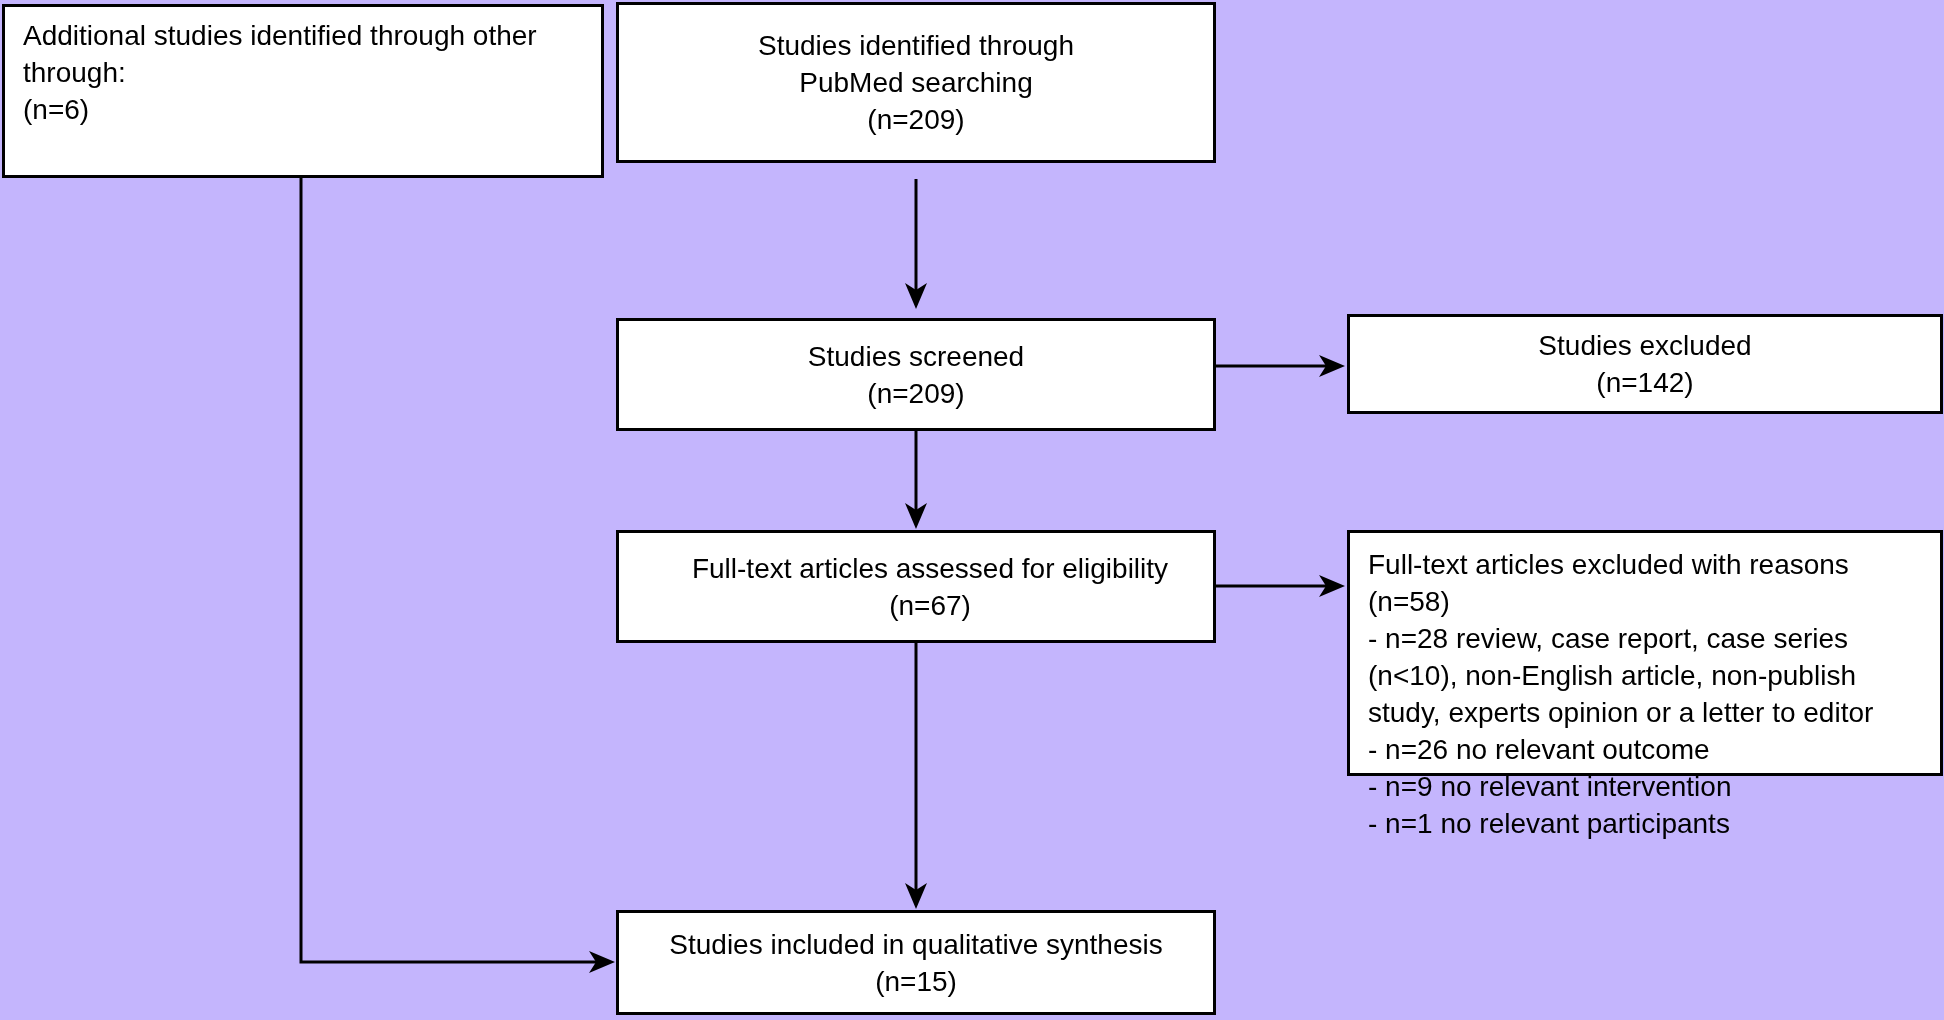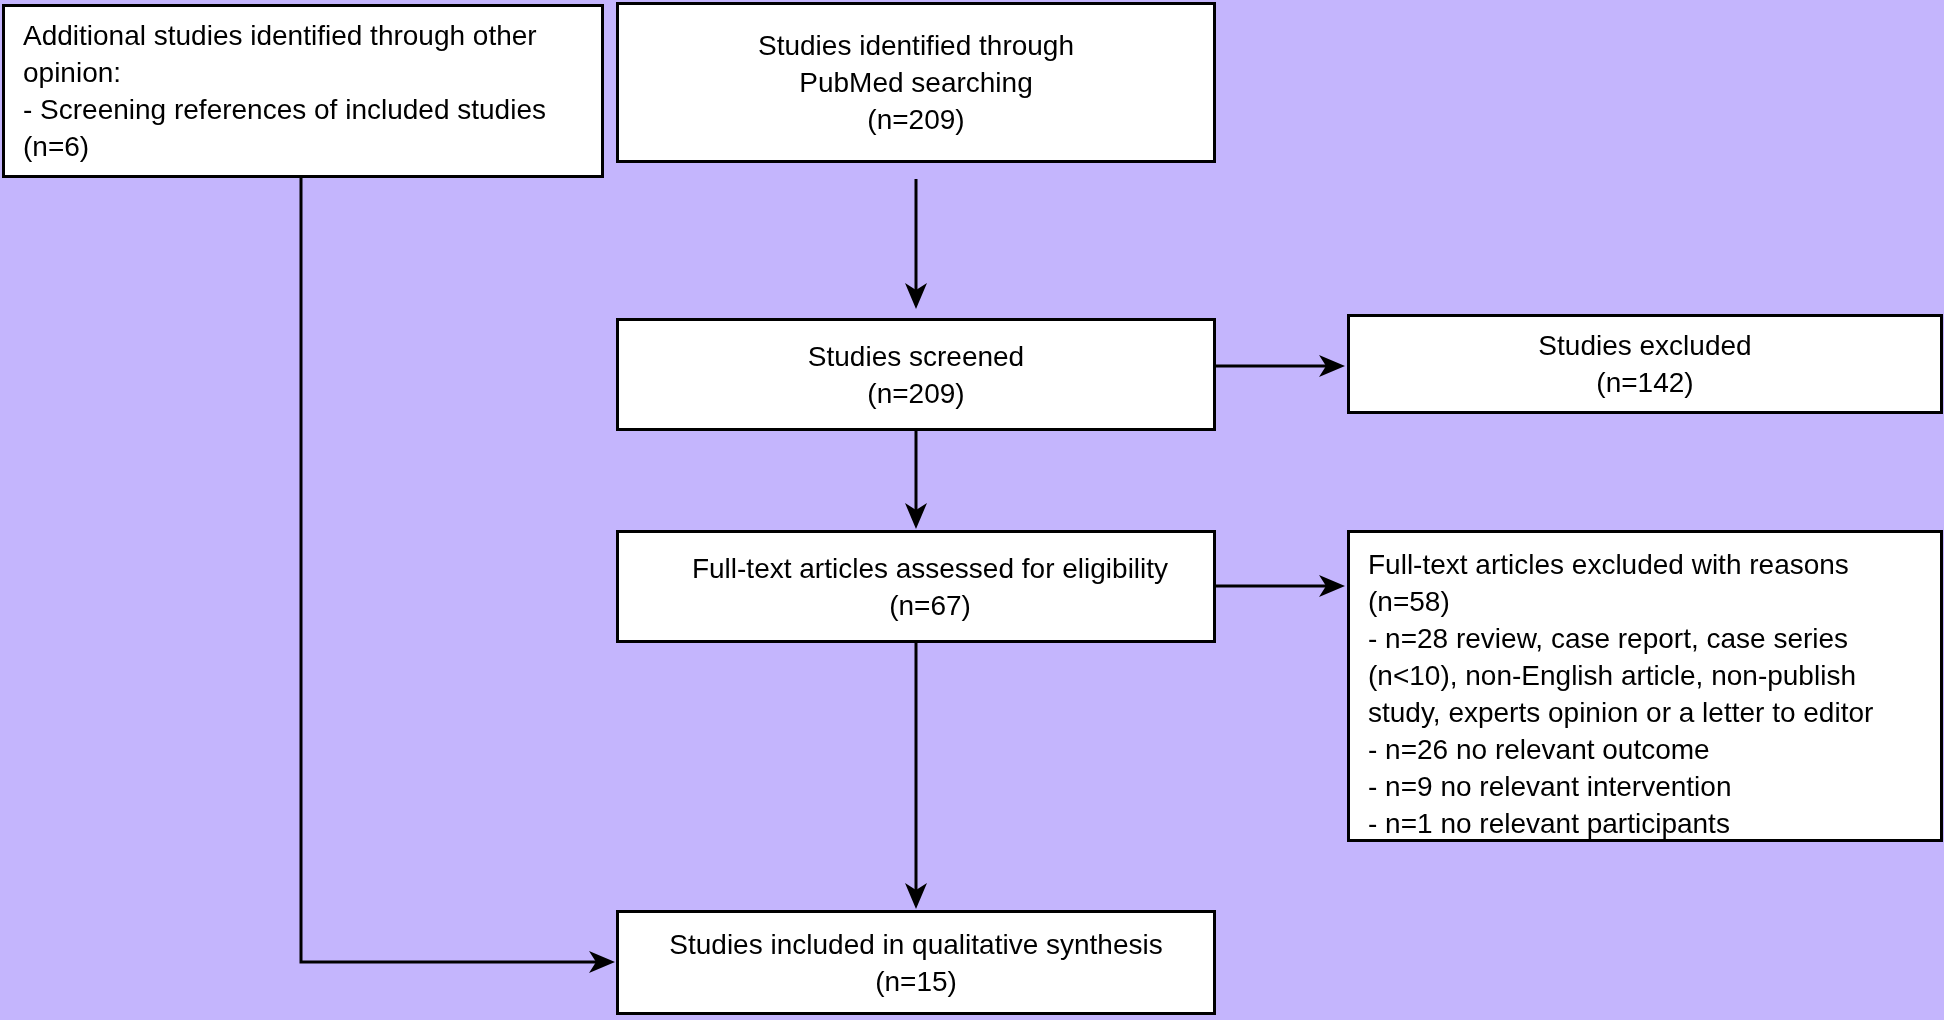--- a/index.html
+++ b/index.html
@@ -72,22 +72,21 @@
 
     <line x1="916" y1="643" x2="916" y2="904" stroke="#000000" stroke-width="3"></line>
     <polygon points="916,909 905,883 916,890 927,883" fill="#000000"></polygon>
 
     <polyline points="301,178 301,962 610,962" fill="none" stroke="#000000" stroke-width="3"></polyline>
     <polygon points="615,962 589,951 596,962 589,973" fill="#000000"></polygon>
   </svg>
 
   <div class="box left-align pad-additional" style="left:2px; top:4px; width:602px; height:174px;">
     <div class="line">Additional studies identified through other</div>
-    <div class="line">opinion:</div>
-    <div class="line">- Screening references of included studies</div>
+    <div class="line">through:</div>
     <div class="line">(n=6)</div>
   </div>
 
   <div class="box center" style="left:616px; top:2px; width:600px; height:161px;">
     <div class="line">Studies identified through</div>
     <div class="line">PubMed searching</div>
     <div class="line">(n=209)</div>
   </div>
 
   <div class="box center" style="left:616px; top:310px; width:600px; height:113px;margin-top:8px;">
@@ -98,21 +97,21 @@
   <div class="box center" style="left:1347px; top:314px; width:596px; height:100px;">
     <div class="line">Studies excluded</div>
     <div class="line">(n=142)</div>
   </div>
 
   <div class="box center" style="left:616px; top:530px; width:600px; height:113px;padding-left:28px;">
     <div class="line">Full-text articles assessed for eligibility</div>
     <div class="line">(n=67)</div>
   </div>
 
-  <div class="box left-align pad-reasons" style="left:1347px; top:530px; width:596px; height:312px;">
+  <div class="box left-align pad-reasons" style="left:1347px; top:530px; width:596px; height:246px;">
     <div class="line">Full-text articles excluded with reasons</div>
     <div class="line">(n=58)</div>
     <div class="line">- n=28 review, case report, case series</div>
     <div class="line">(n&lt;10), non-English article, non-publish</div>
     <div class="line">study, experts opinion or a letter to editor</div>
     <div class="line">- n=26 no relevant outcome</div>
     <div class="line">- n=9 no relevant intervention</div>
     <div class="line">- n=1 no relevant participants</div>
   </div>
 

